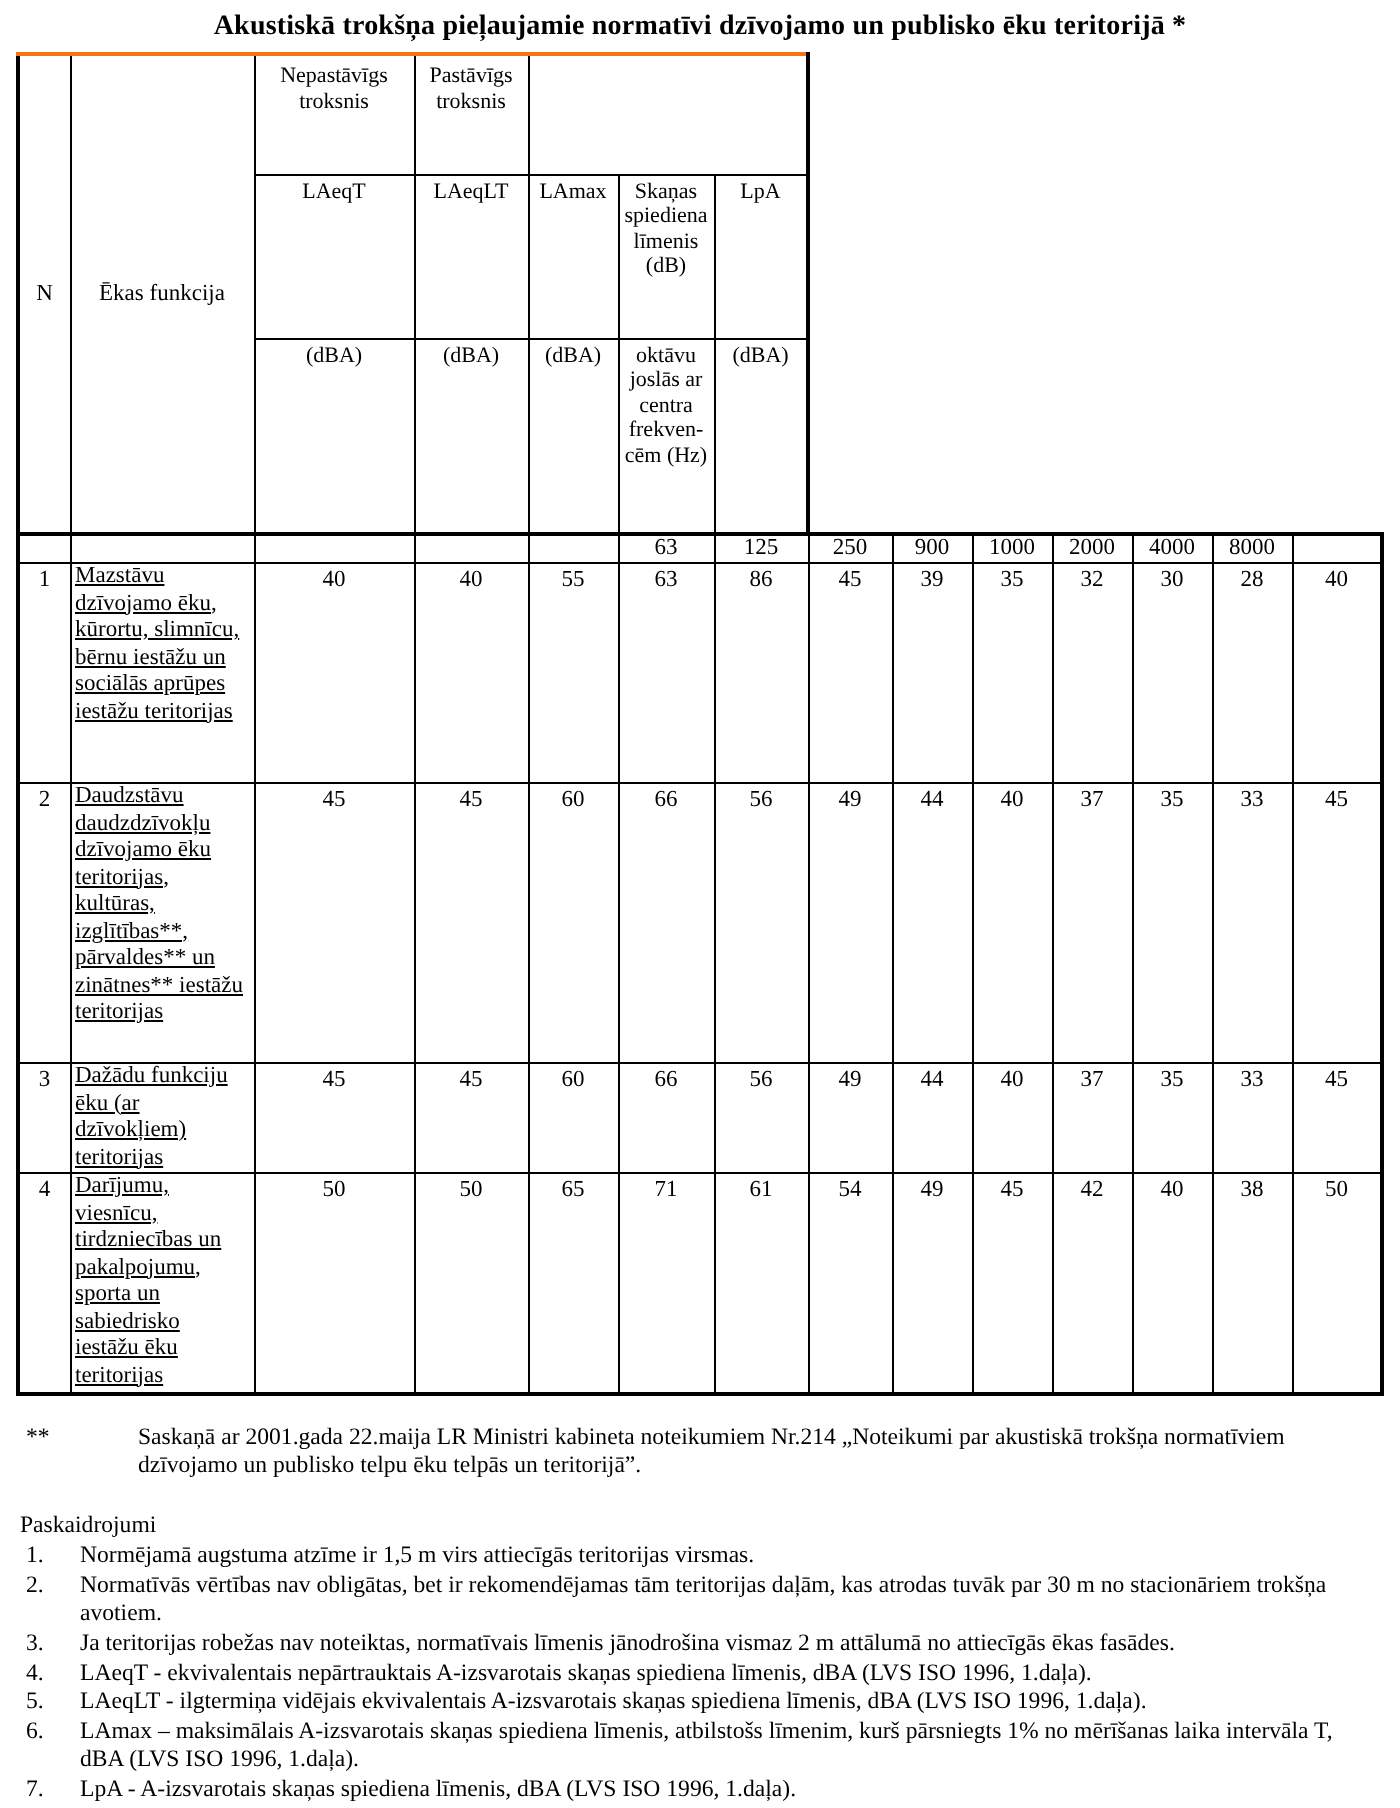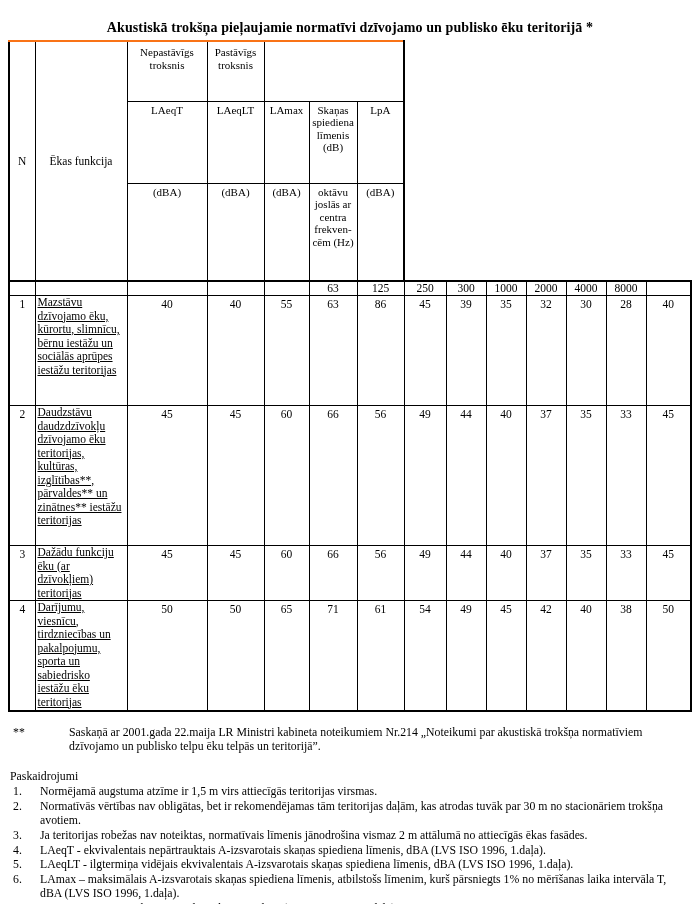--- a/index.html
+++ b/index.html
@@ -1,18 +1,18 @@
 <!DOCTYPE html>
 <html><head>
 <meta charset="utf-8">
 <style>
   * { margin: 0; padding: 0; box-sizing: border-box; }
   html, body { width: 700px; height: 904px; background: #ffffff; color: #000000;
     font-family: "Liberation Serif", "DejaVu Serif", serif; overflow: hidden; }
-  .title { text-align: center; font-weight: bold; font-size: 14px; padding-top: 20px; letter-spacing: 0.1px; }
+  .title { text-align: center; font-weight: bold; font-size: 14px; padding-top: 6px; letter-spacing: 0.1px; }
   table { border-collapse: collapse; table-layout: fixed; width: 682px; margin: 4px 0 0 8px; }
   td { border: 1px solid #000; font-size: 11px; line-height: 12.5px; vertical-align: top;
        text-align: center; padding: 1px; overflow: hidden; }
   tr.rowA { height: 60px; }
   tr.rowB { height: 82px; }
   tr.rowC { height: 98px; }
   tr.rowF { height: 14px; }
   tr.r1 { height: 110px; }
   tr.r2 { height: 140px; }
   tr.r3 { height: 52px; }
@@ -87,21 +87,21 @@
   </tr>
   <tr class="rowF">
     <td class="fq bl bt2"></td>
     <td class="fq bt2"></td>
     <td class="fq bt2"></td>
     <td class="fq bt2"></td>
     <td class="fq bt2"></td>
     <td class="fq bt2">63</td>
     <td class="fq bt2">125</td>
     <td class="fq bt2">250</td>
-    <td class="fq bt2">300</td>
+    <td class="fq bt2">900</td>
     <td class="fq bt2">1000</td>
     <td class="fq bt2">2000</td>
     <td class="fq bt2">4000</td>
     <td class="fq bt2">8000</td>
     <td class="fq bt2 br2"></td>
   </tr>
   <tr class="r1">
     <td class="val bl">1</td>
     <td class="func">Mazstāvu dzīvojamo ēku, kūrortu, slimnīcu, bērnu iestāžu un sociālās aprūpes iestāžu teritorijas</td>
     <td class="val">40</td>

